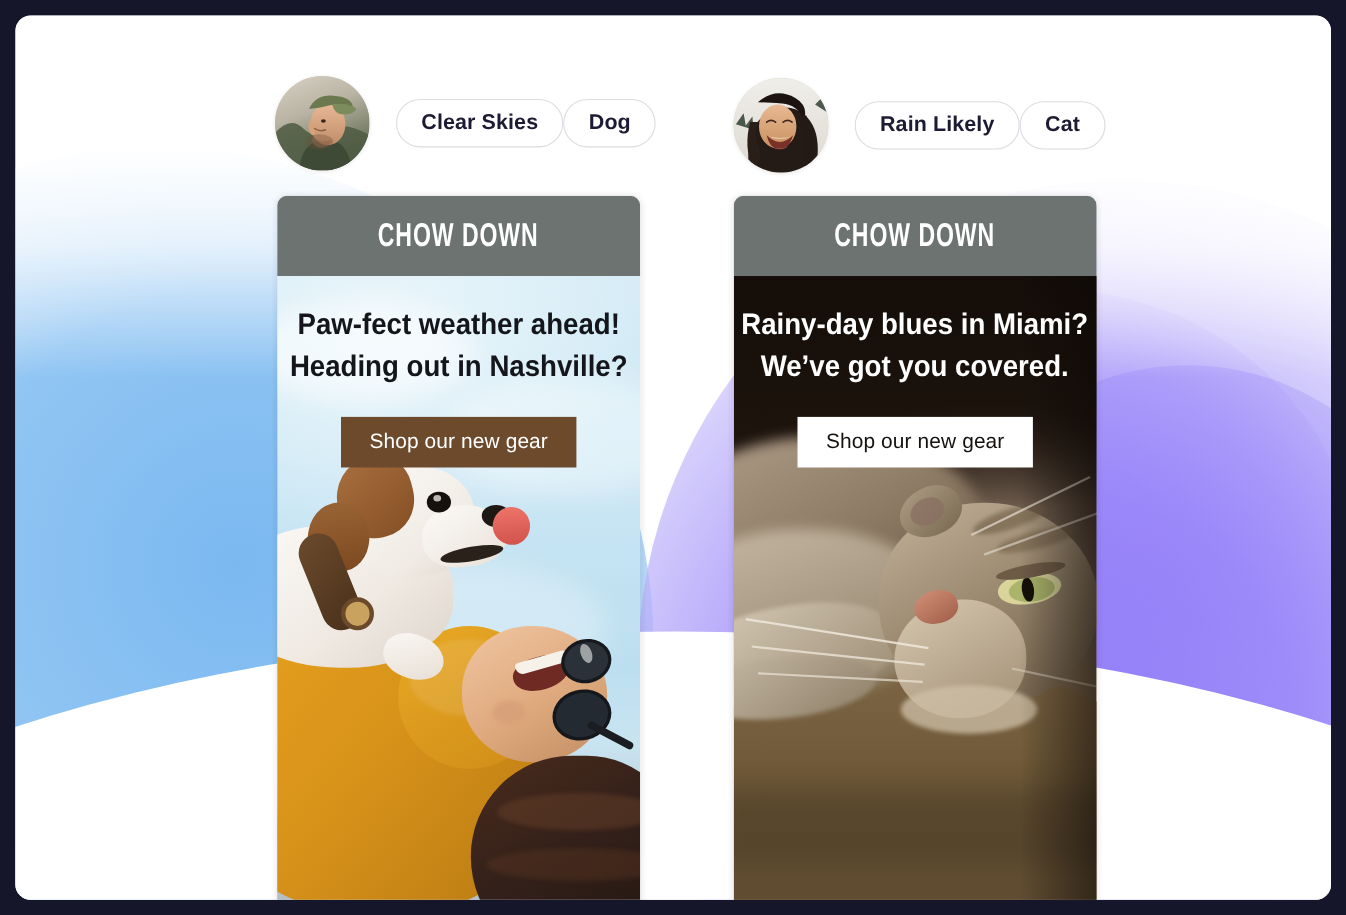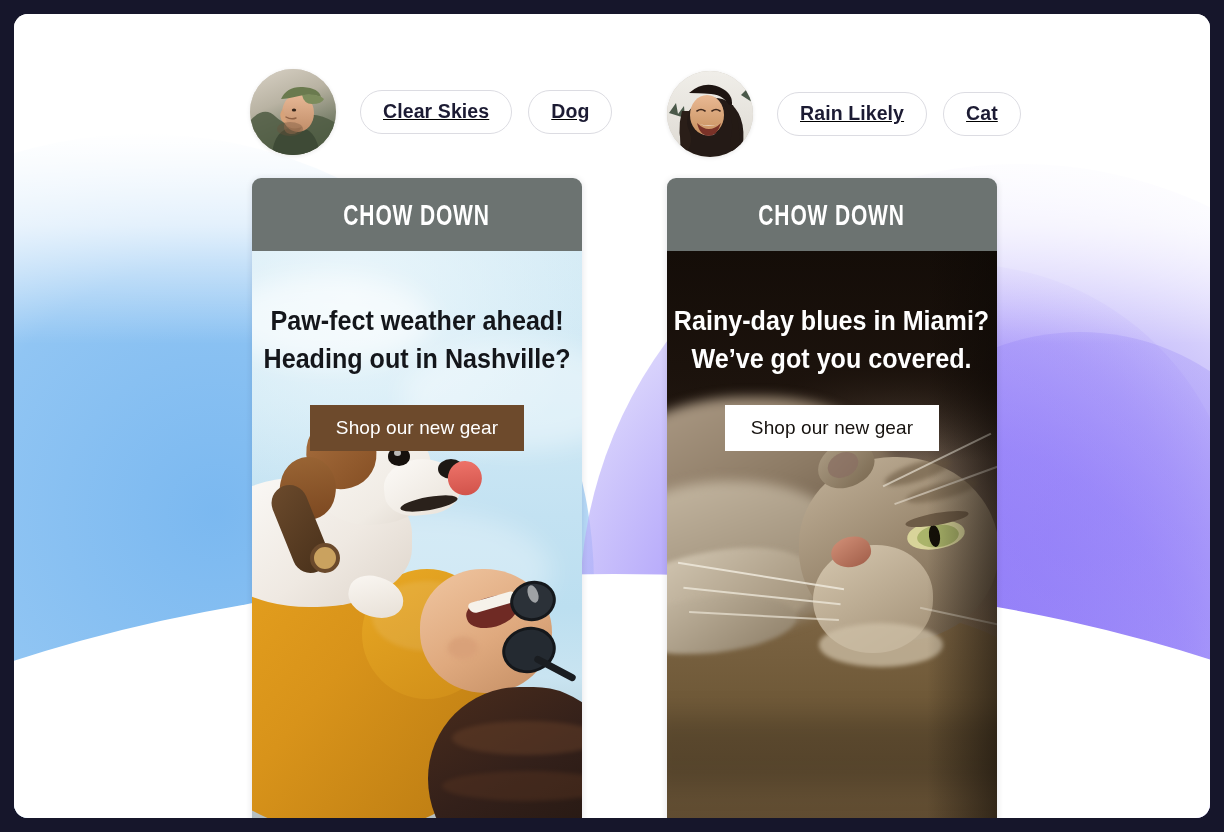--- a/index.html
+++ b/index.html
@@ -101,21 +101,21 @@
     width:86px; height:86px;
     border-radius:50%;
     overflow:hidden;
     flex:0 0 auto;
     position:relative;
     box-shadow:0 1px 4px rgba(0,0,0,0.10);
     background:#cfc8bd;
   }
   .avatar svg { display:block; width:100%; height:100%; }
 
-  .chips { display:flex; align-items:center; gap:16px;text-decoration:underline; }
+  .chips { display:flex; align-items:center; gap:0; }
   .chip {
     border:1.6px solid #dcdce2;
     background:#ffffff;
     border-radius:999px;
     padding:11px 22px 12px;
     font-size:19.5px;
     font-weight:700;
     color:#1c1b33;
     line-height:1;
     white-space:nowrap;
@@ -157,21 +157,21 @@
     position:relative;
     flex:1;
     height:calc(100% - 73px);
     overflow:hidden;
   }
 
   .hero-photo { position:absolute; inset:0; overflow:hidden; }
   .hero-overlay {
     position:absolute; inset:0;
     display:flex; flex-direction:column; align-items:center;
-    padding-top:52px;
+    padding-top:26px;
     z-index:3;
   }
 
   .headline {
     text-align:center;
     font-size:27px;
     line-height:1.40;
     font-weight:700;
     transform:scaleX(0.93);
     transform-origin:center top;

